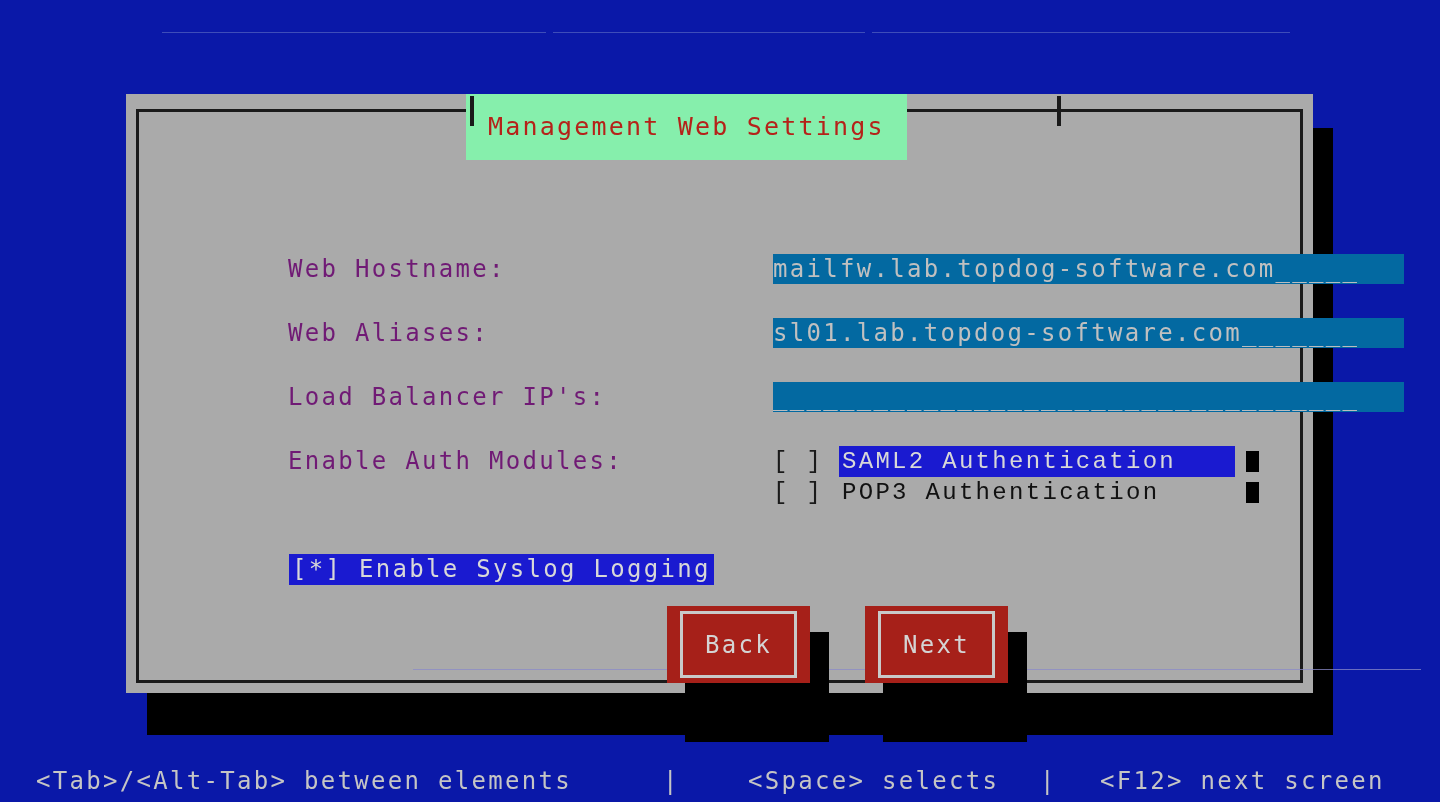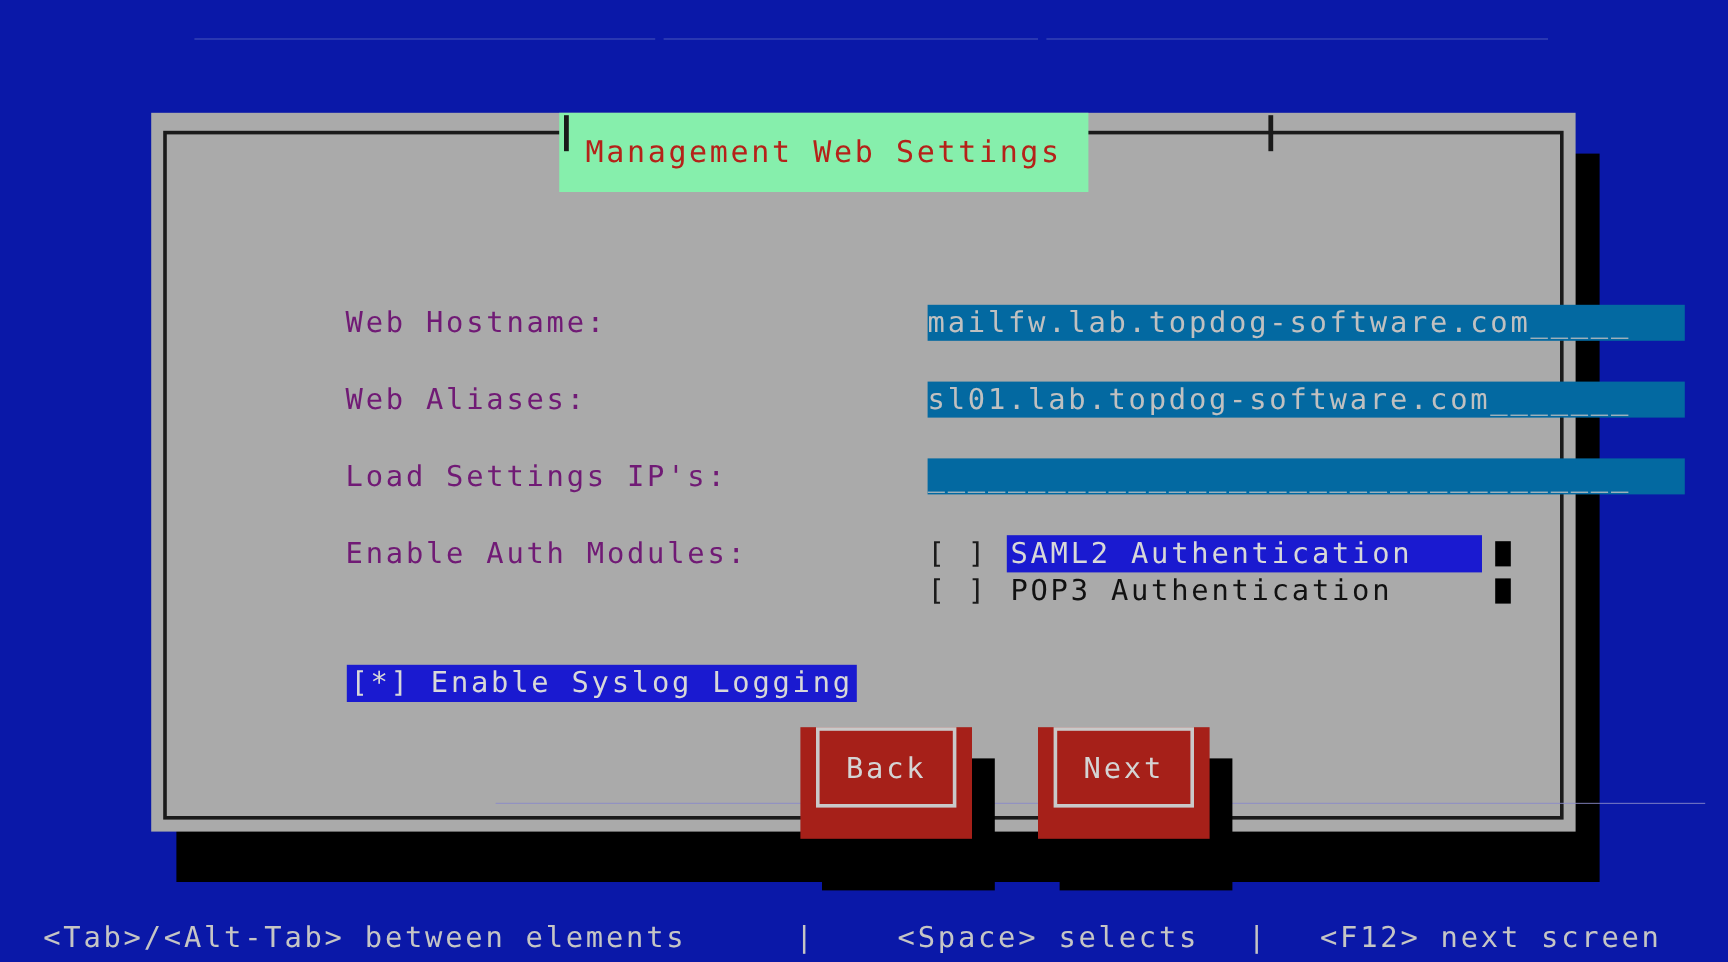--- a/index.html
+++ b/index.html
@@ -123,20 +123,21 @@
     left: 647px;
     top: 352px;
   }
   .auth-item {
     height: 31px;
     line-height: 31px;
     font-size: 24px;
     letter-spacing: 2.3px;
     white-space: nowrap;
     position: relative;
+    font-family: Liberation Mono, monospace;
   }
   .auth-box {
     color: #1a1a1a;
     display: inline-block;
     width: 66px;
   }
   .auth-name {
     display: inline-block;
     padding: 0 3px;
   }
@@ -195,25 +196,25 @@
     top: 26px;
     width: 144px;
     height: 110px;
     background: #000000;
   }
   .btn {
     position: absolute;
     left: 0;
     top: 0;
     width: 143px;
-    height: 93px;
+    height: 77px;
     background: #a62019;
     box-sizing: border-box;
     display: flex;
-    align-items: flex-start;
+    align-items: center;
     justify-content: center;
   }
   .btn-inner {
     width: 117px;
     height: 67px;
     border: 3px solid #c9c9c9;
     box-sizing: border-box;
     display: flex;
     align-items: center;
     justify-content: center;
@@ -267,21 +268,21 @@
       <div class="field-label">Web Hostname:</div>
       <div class="field-input" placeholder="__________________________________">mailfw.lab.topdog-software.com_____</div>
     </div>
 
     <div class="field-row" id="row-aliases">
       <div class="field-label">Web Aliases:</div>
       <div class="field-input" placeholder="__________________________________">sl01.lab.topdog-software.com_______</div>
     </div>
 
     <div class="field-row" id="row-lbips">
-      <div class="field-label">Load Settings IP's:</div>
+      <div class="field-label">Load Balancer IP's:</div>
       <div class="field-input" placeholder="___________________________________">___________________________________</div>
     </div>
 
     <div class="field-row" id="row-auth">
       <div class="field-label">Enable Auth Modules:</div>
     </div>
 
     <div class="auth-list">
       <div class="auth-item selected">
         <span class="auth-box">[ ]</span><span class="auth-name">SAML2 Authentication</span>

